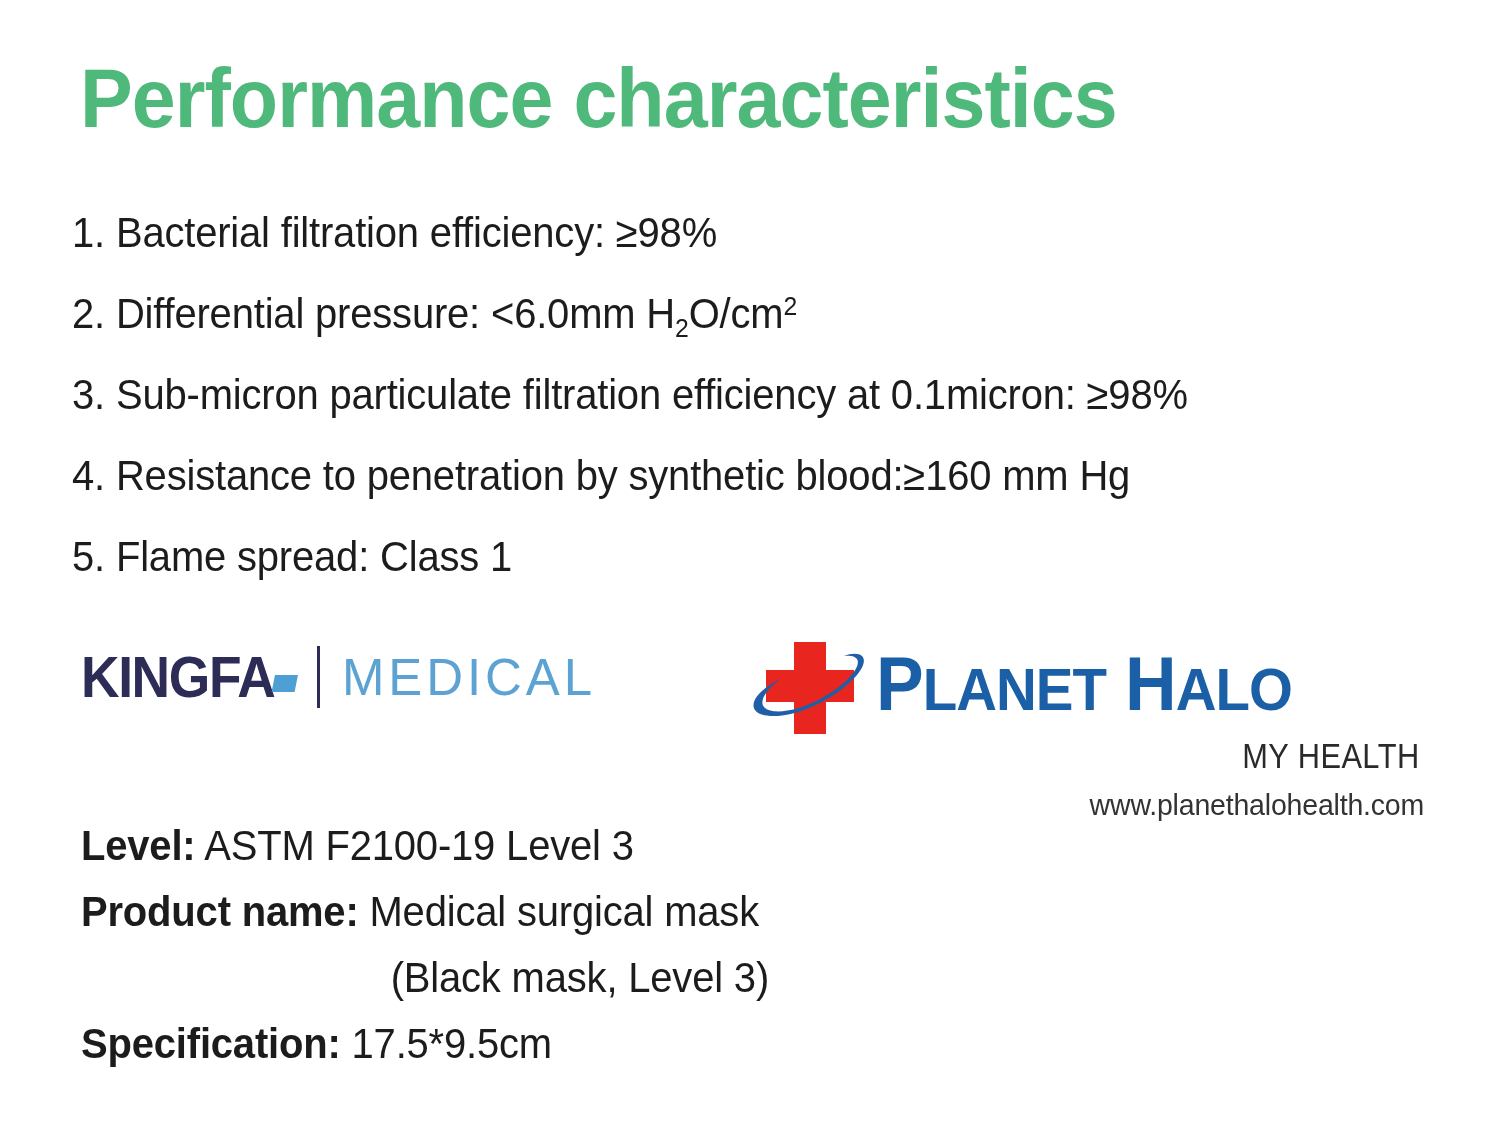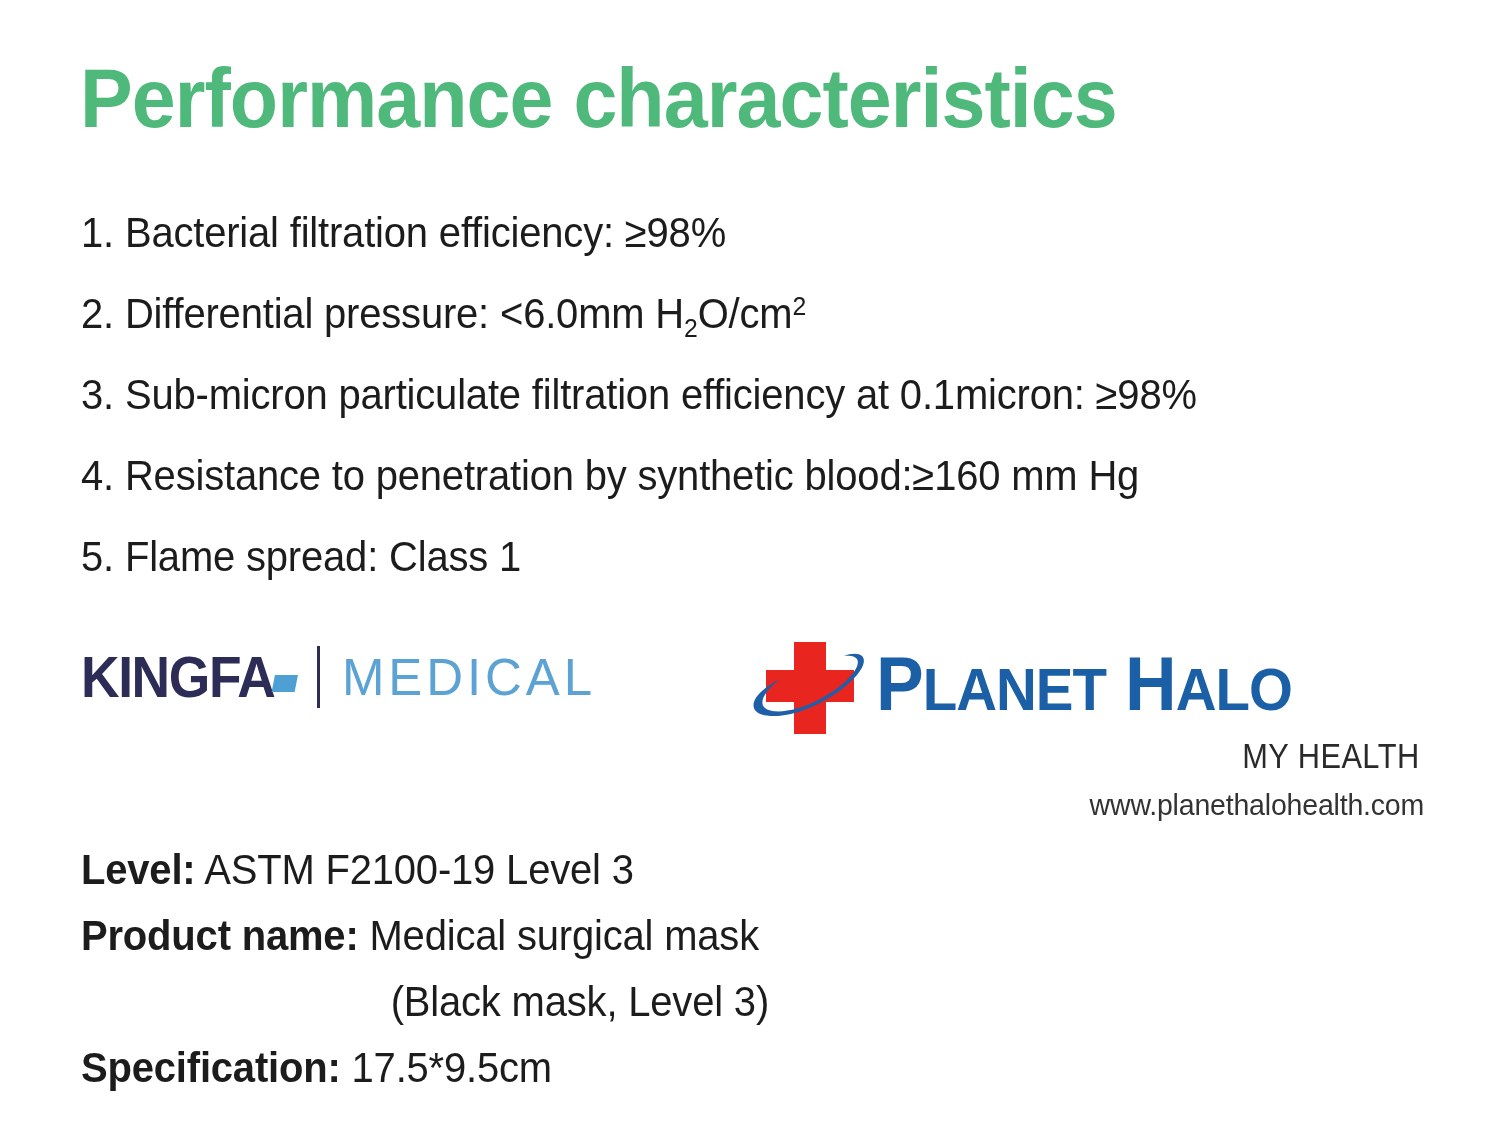--- a/index.html
+++ b/index.html
@@ -35,21 +35,21 @@
     line-height: 1.0;
     color: #4FB97C;
     transform: scaleX(0.94);
     transform-origin: left center;
     white-space: nowrap;
   }
 
   
   .spec-list {
     position: absolute;
-    left: 73px;
+    left: 64px;
     top: 192px;
     width: 1380px;
   }
   .spec-line {
     font-size: 43px;
     line-height: 81px;
     font-weight: 400;
     color: #1c1c1c;
     white-space: nowrap;
     transform: scaleX(0.93);
@@ -175,21 +175,21 @@
     letter-spacing: -0.2px;
     transform: scaleX(0.95);
     transform-origin: right center;
     white-space: nowrap;
   }
 
   
   .details {
     position: absolute;
     left: 73px;
-    top: 836px;
+    top: 812px;
     width: 1200px;
   }
   .detail-line {
     font-size: 43px;
     line-height: 66px;
     color: #1c1c1c;
     white-space: nowrap;
     transform: scaleX(0.93);
     transform-origin: left center;
     letter-spacing: -0.2px;

